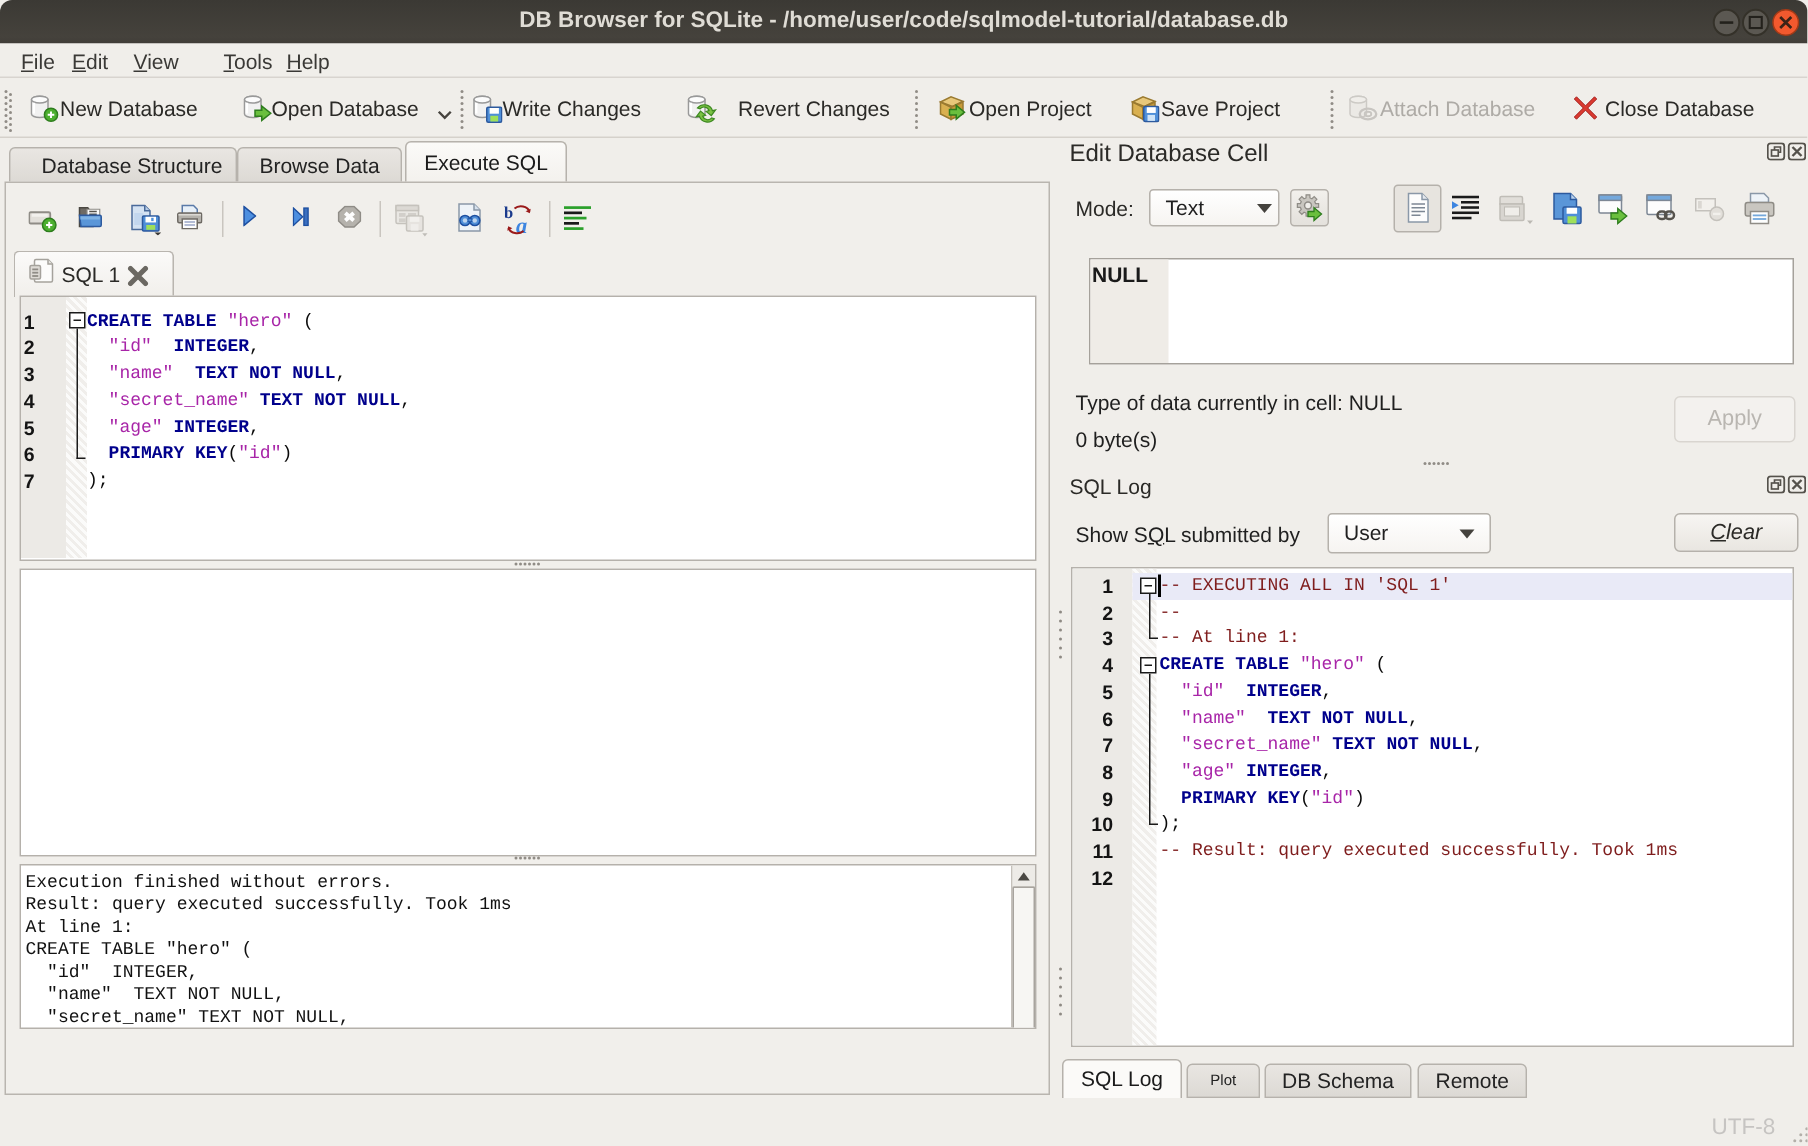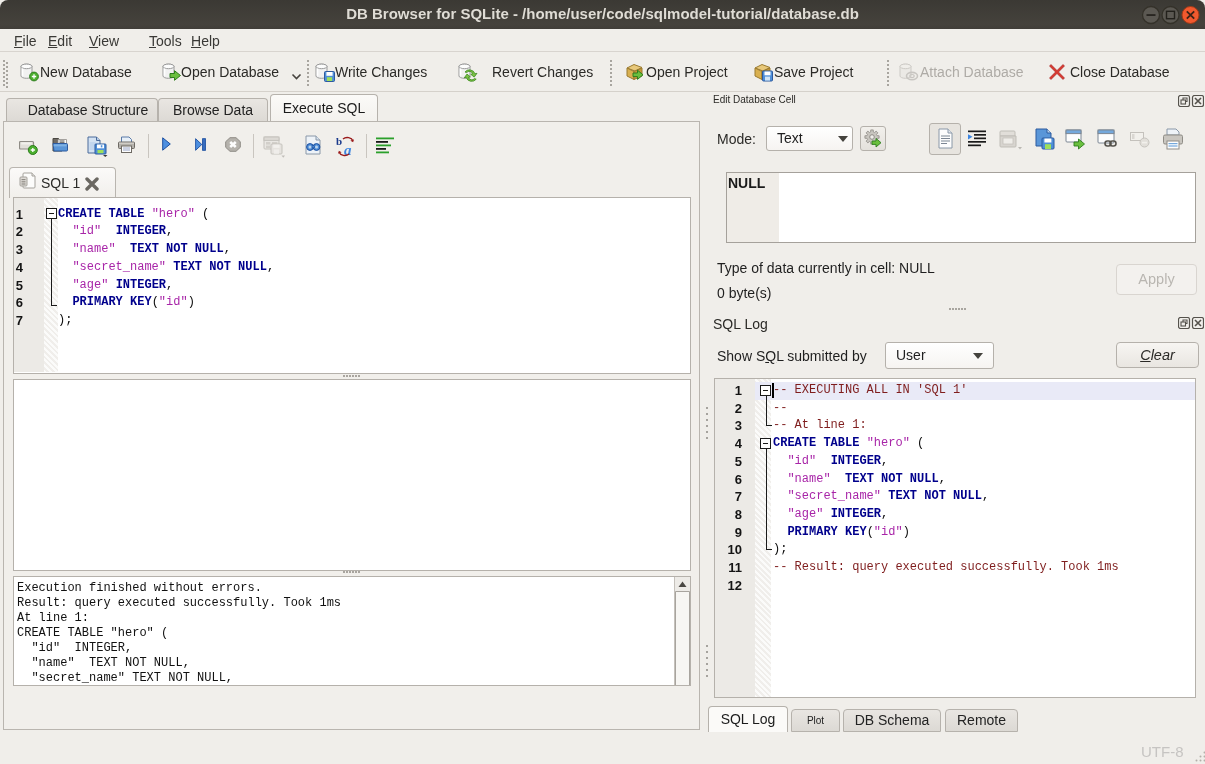--- a/index.html
+++ b/index.html
@@ -361,21 +361,21 @@
   </div>
 <div class="dots-v2" style="left:706px;top:645px;">
     <i></i>
     <i></i>
     <i></i>
     <i></i>
     <i></i>
     <i></i>
   </div>
 
-<div class="abs" style="left:713px;top:94px;font-size:10px;color:#2b2a27;">Edit Database Cell</div>
+<div class="abs" style="left:713px;top:94px;font-size:16px;color:#2b2a27;">Edit Database Cell</div>
 <svg class="abs" style="left:1178px;top:95px" width="26" height="12" viewBox="0 0 26 12">
   <rect x="0.5" y="0.5" width="11" height="11" rx="2" fill="none" stroke="#55524c" stroke-width="1.2"></rect>
   <rect x="3" y="5" width="4.5" height="4" fill="none" stroke="#55524c" stroke-width="1.1"></rect>
   <path d="M5 5 v-2 h4 v3.5 h-1.5" fill="none" stroke="#55524c" stroke-width="1.1"></path>
   <rect x="14.5" y="0.5" width="11" height="11" rx="2" fill="none" stroke="#55524c" stroke-width="1.2"></rect>
   <path d="M17 3 l6 6 M23 3 l-6 6" stroke="#55524c" stroke-width="1.6"></path>
 </svg>
 
 <div class="abs" style="left:717px;top:131px;font-size:14px;color:#2b2a27;">Mode:</div>
 

